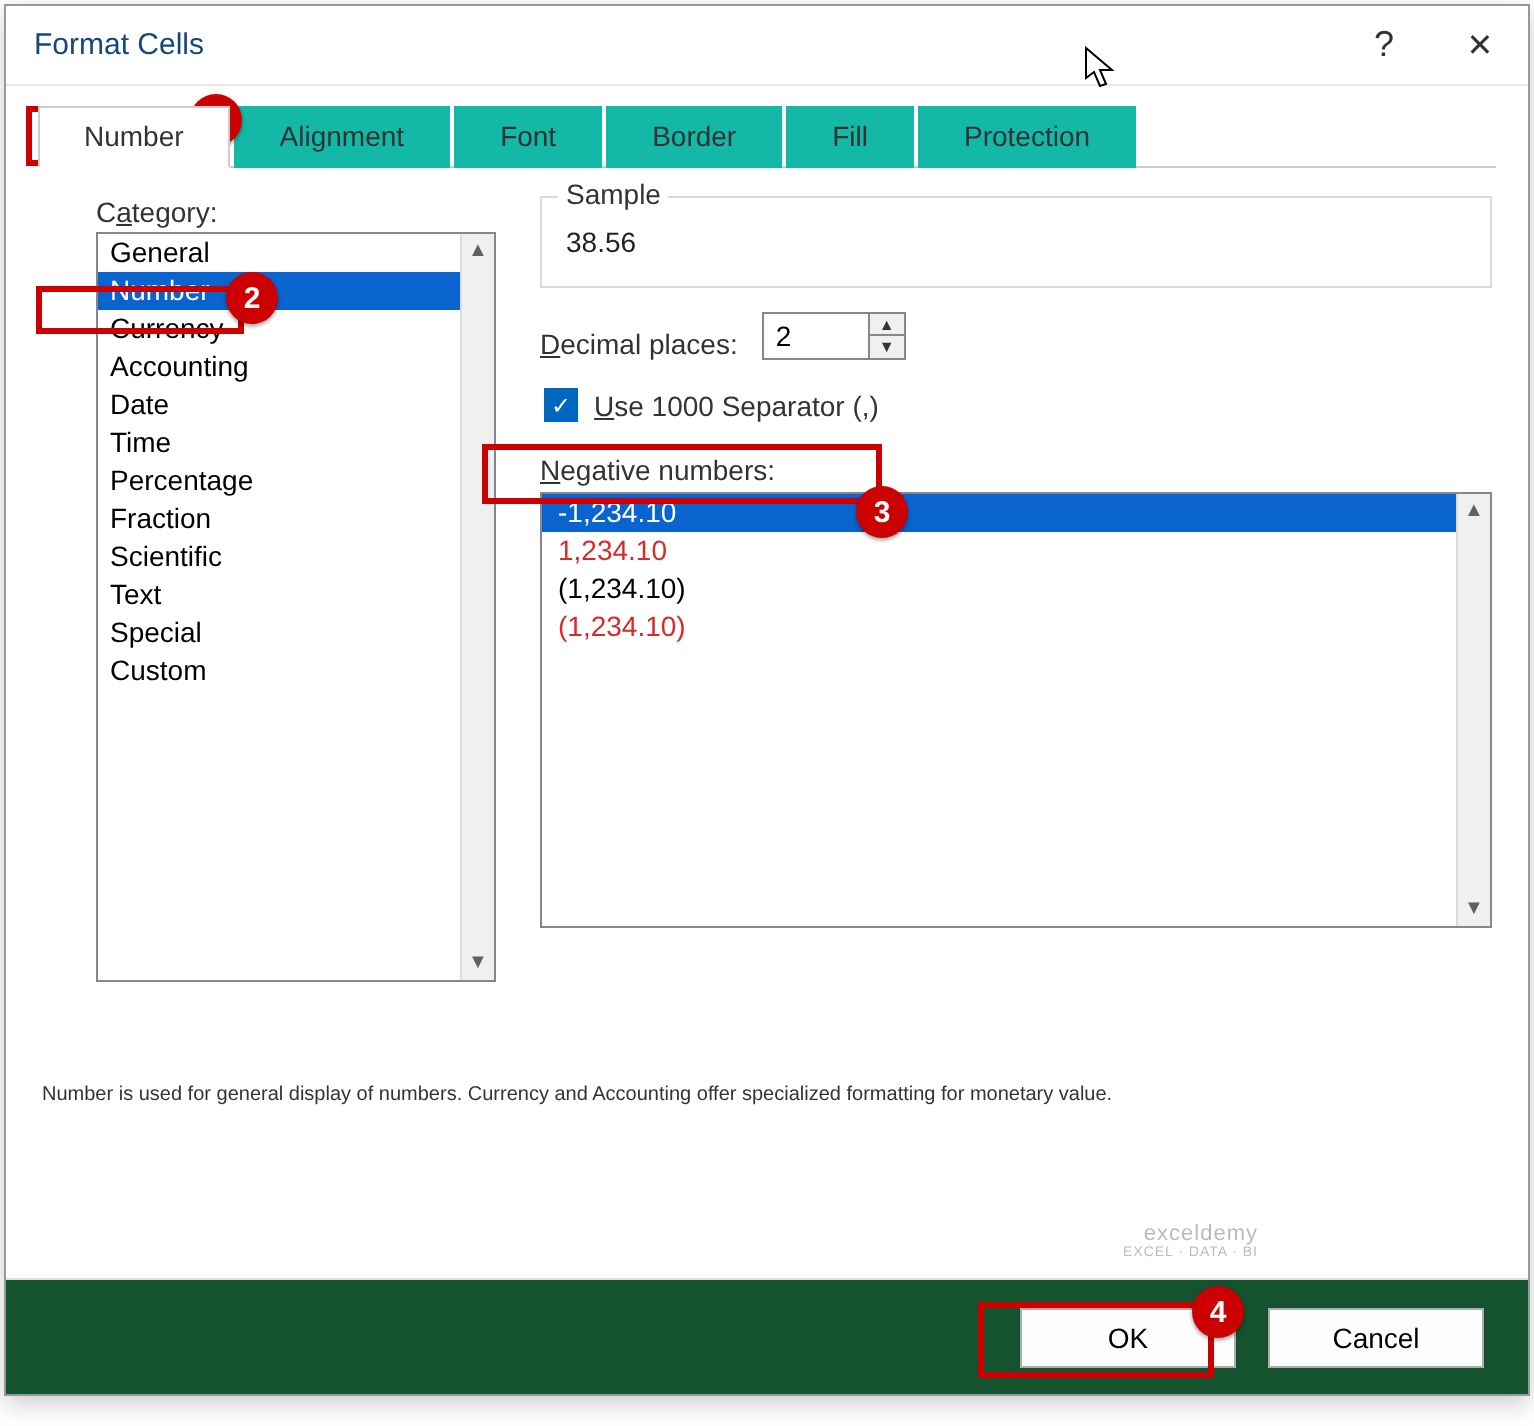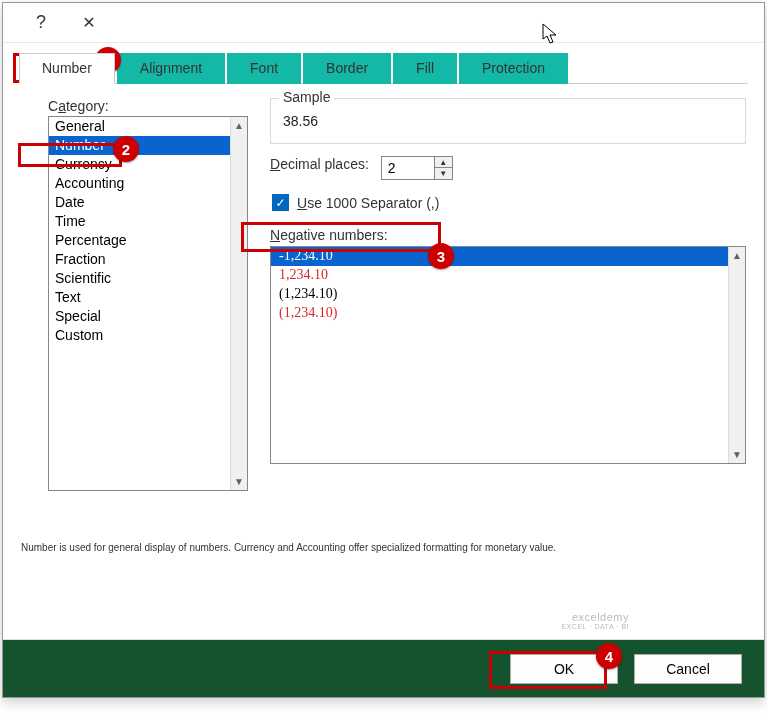--- a/index.html
+++ b/index.html
@@ -21,45 +21,46 @@
   .cat-box { width:200px; height:375px; border:1px solid #828790; overflow:hidden; position:relative; display:flex; }
   .cat-list { flex:1; list-style:none; margin:0; padding:0; font-size:14px; }
   .cat-list li { padding:1px 6px 2px 6px; color:#000; }
   .cat-list li.selected { background:#0a64d0; color:#fff; }
   .scroll { width:17px; background:#f0f0f0; border-left:1px solid #dcdcdc; display:flex; flex-direction:column; align-items:center; justify-content:space-between; }
   .sc-arrow { color:#606060; font-size:10px; padding:3px 0; }
   .right { flex:1; padding-left:22px; }
   .sample-box { border:1px solid #d9d9d9; padding:8px 12px 14px 12px; margin-bottom:12px; position:relative; }
   .sample-lbl { position:absolute; top:-10px; left:8px; background:#fff; padding:0 4px; font-size:14px; color:#333; }
   .sample-val { font-size:14px; color:#222; padding-top:6px; }
-  .row { display:flex; align-items:flex-start; margin:6px 0 10px 0; font-size:14px; color:#333; }
+  .row { display:flex; align-items:flex-end; margin:6px 0 10px 0; font-size:14px; color:#333; }
   .spin-wrap { display:flex; margin-left:12px; }
   .spin-input { width:54px; height:24px; border:1px solid #828790; padding:0 6px; font-size:14px; text-align:left; }
   .spin-btns { display:flex; flex-direction:column; border:1px solid #828790; border-left:none; }
   .spin-btns div { width:17px; height:11px; display:flex; align-items:center; justify-content:center; font-size:8px; background:#f0f0f0; border-bottom:1px solid #828790; }
   .spin-btns div:last-child { border-bottom:none; }
   .chk-row { display:flex; align-items:center; font-size:14px; color:#333; padding:4px 2px; }
   .chk { width:17px; height:17px; border:1px solid #0067c0; background:#0067c0; margin-right:8px; display:flex; align-items:center; justify-content:center; color:#fff; font-size:12px; }
   .neg-label { font-size:14px; margin:12px 0 3px 0; color:#333; }
   .neg-box { height:218px; border:1px solid #828790; display:flex; }
   .neg-list { flex:1; list-style:none; margin:0; padding:0; font-size:14px; }
-  .neg-list li { padding:1px 8px 2px 8px;font-family:Liberation Serif, serif; }
+  .neg-list li { padding:1px 8px 2px 8px; }
   .neg-list li.sel { background:#0a64d0; color:#fff; }
   .neg-list li.red { color:#d82a2a; }
   .desc { position:absolute; left:18px; right:18px; top:538px; font-size:10px; color:#333; line-height:1.4; }
   .footer { position:absolute; bottom:0; left:0; right:0; height:58px; border-top:1px solid #e0e0e0; background:#14532d; display:flex; align-items:center; justify-content:flex-end; padding-right:22px; gap:16px;}
   .btn { width:108px; height:30px; border:1px solid #adadad; background:#fdfdfd; font-size:14px; display:flex; align-items:center; justify-content:center; }
   .watermark { position:absolute; right:135px; top:608px; font-size:11px; color:#bbb; text-align:right; line-height:1.1; letter-spacing:0.5px;}
   .cursor { position:absolute; left:542px; top:23px; pointer-events:none; }
 </style>
 </head>
 <body>
 
 <div class="dialog">
   <div class="titlebar">
+    <div class="title">Format Cells</div>
     <div class="tbtn">?</div>
     <div class="tbtn close">✕</div>
   </div>
 
   <div class="tabs" id="tabs">
       <div class="tab active">Number</div>
       <div class="tab">Alignment</div>
       <div class="tab">Font</div>
       <div class="tab">Border</div>
       <div class="tab">Fill</div>

